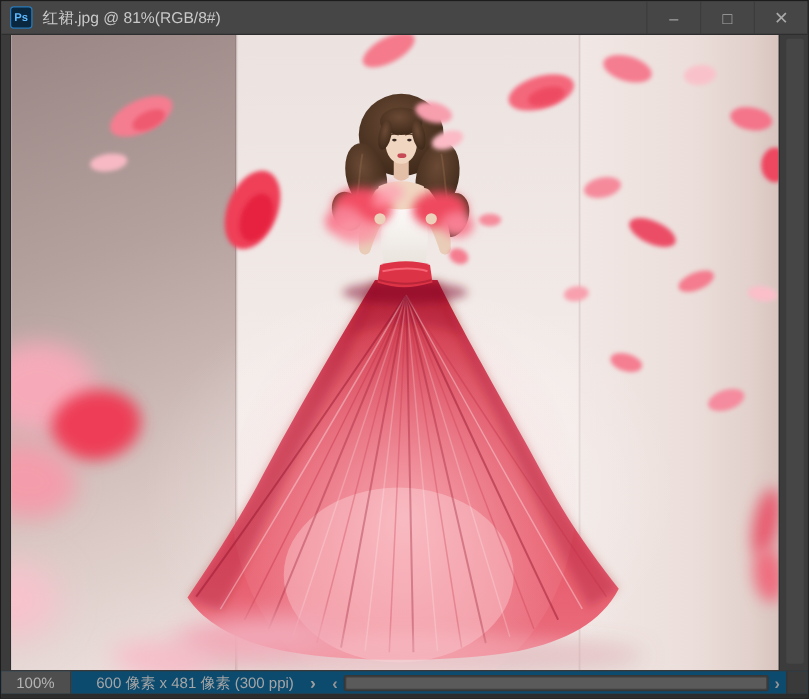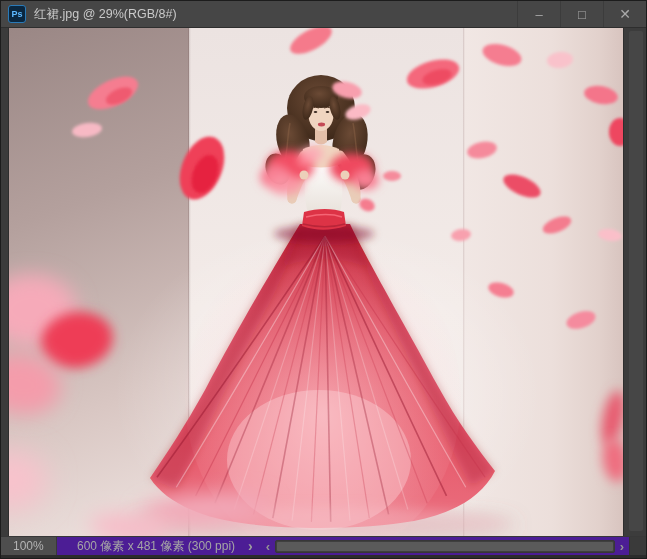--- a/index.html
+++ b/index.html
@@ -33,21 +33,21 @@
     background:linear-gradient(to right,#f1e7e4 0%,#ecdfdb 55%,#e2d1cc 85%,#d8c4bf 100%);}
   .bg-corner-r{position:absolute;left:454px;top:0;width:2px;height:100%;
     background:linear-gradient(to right,rgba(140,105,105,.25),rgba(140,105,105,0));}
   .bg-glow{position:absolute;left:0;top:0;width:100%;height:100%;
     background:radial-gradient(ellipse 330px 260px at 52% 72%,rgba(255,255,255,.5),rgba(255,255,255,0) 65%);}
   .photo-svg{position:absolute;left:0;top:0;}
   .vscroll{position:absolute;left:622px;top:0;width:25px;height:100%;background:#3c3c3c;
     border-left:1px solid #2e2e2e;box-sizing:border-box;}
   .vthumb{margin:3px 5px;height:calc(100% - 8px);background:#464646;border-radius:2px;}
   
-  .statusbar{position:absolute;top:535px;left:0;width:647px;height:19px;background:#4c1d95;
+  .statusbar{position:absolute;top:535px;left:0;width:647px;height:19px;background:#0c4a6e;
     border-top:1px solid #383838;box-sizing:border-box;display:flex;align-items:center;
     font-size:12px;color:#aeaeae;}
   .zoom-field{width:56px;height:100%;background:#4e4e4e;border-right:1px solid #393939;
     display:flex;align-items:center;box-sizing:border-box;padding-left:12px;color:#b4b4b4;}
   .doc-info{margin-left:20px;white-space:nowrap;color:#a5a5a5;}
   .opt-arrow{margin-left:13px;color:#9e9e9e;font-size:14px;font-weight:bold;line-height:1;}
   .hscroll{flex:1;display:flex;align-items:center;height:100%;margin-left:8px;}
   .scroll-arrow{color:#949494;font-size:13px;font-weight:bold;padding:0 5px;line-height:1;}
   .htrack{flex:1;height:13px;background:#3f3f3f;border:1px solid #373737;border-radius:2px;
     box-sizing:border-box;display:flex;}
@@ -55,21 +55,21 @@
   .sb-corner{width:18px;height:100%;background:#3a3a3a;border-left:1px solid #333;}
   .bottom-strip{position:absolute;top:554px;left:0;width:647px;height:5px;background:#2c2c2c;}
 </style>
 </head>
 <body>
 
 <div class="window">
 
   <div class="titlebar">
     <div class="ps-icon">Ps</div>
-    <div class="title">红裙.jpg @ 29%(RGB/8#)</div>
+    <div class="title">红裙.jpg @ 81%(RGB/8#)</div>
     <div class="controls">
       <div class="ctrl">–</div>
       <div class="ctrl">□</div>
       <div class="ctrl close">✕</div>
     </div>
   </div>
 
   <div class="canvas-wrap">
     <div class="gutter-left"></div>
 

